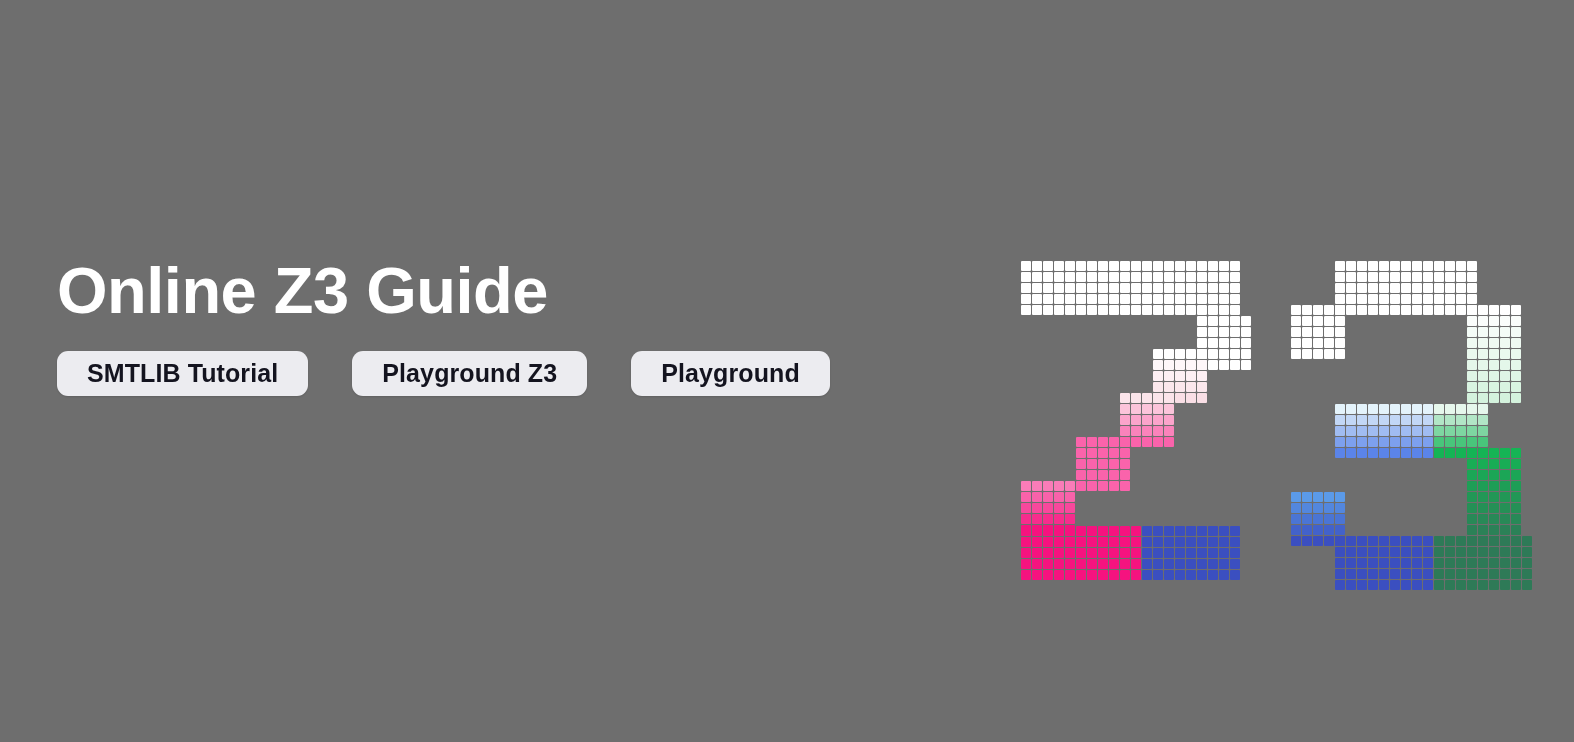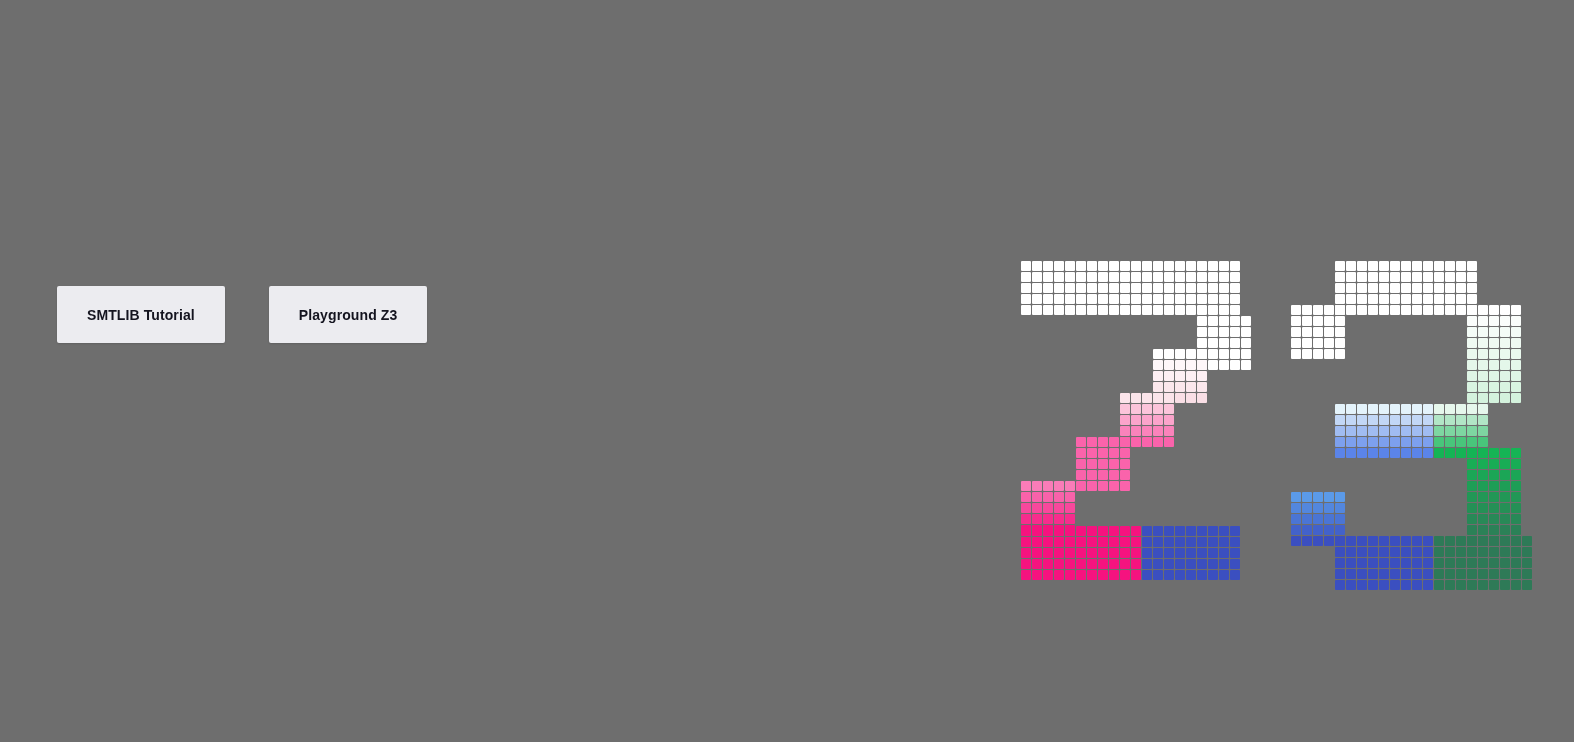--- a/index.html
+++ b/index.html
@@ -43,26 +43,26 @@
     align-items: flex-start;
     gap: 44px;
   }
   .cta-button {
     display: inline-flex;
     align-items: center;
     justify-content: center;
     background: #ececf0;
     color: #14141f;
     border: none;
-    border-radius: 2px;
+    border-radius: 11px;
     font-family: "Liberation Sans", sans-serif;
-    font-size: 14px;
+    font-size: 25px;
     font-weight: 700;
     letter-spacing: 0.1px;
-    height: 57px;
+    height: 45px;
     padding: 0 30px;
     cursor: pointer;
     box-shadow: 0 1px 2px rgba(0,0,0,0.12);
     box-sizing: border-box;
     white-space: nowrap;
   }
 
   
   #logo-wrap {
     position: absolute;
@@ -88,24 +88,26 @@
     height: 10px;
     border-radius: 1px;
   }
 </style>
 </head>
 <body>
 
 <div id="hero">
 
   <div id="hero-text">
+    <h1 id="page-title">Online Z3 Guide</h1>
 
     <div id="cta-row">
       <button class="cta-button">SMTLIB Tutorial</button>
       <button class="cta-button">Playground Z3</button>
+      <button class="cta-button">Playground</button>
     </div>
   </div>
 
   <div id="logo-wrap">
     <div class="glyph" id="glyph-z">
         <div class="pixel-block" style="left: 0px; top: 0px; grid-template-columns: repeat(20, 10px); grid-template-rows: repeat(5, 10px);">
           <div class="pixel-cell" style="background: rgb(255, 255, 255);"></div>
           <div class="pixel-cell" style="background: rgb(255, 255, 255);"></div>
           <div class="pixel-cell" style="background: rgb(255, 255, 255);"></div>
           <div class="pixel-cell" style="background: rgb(255, 255, 255);"></div>

